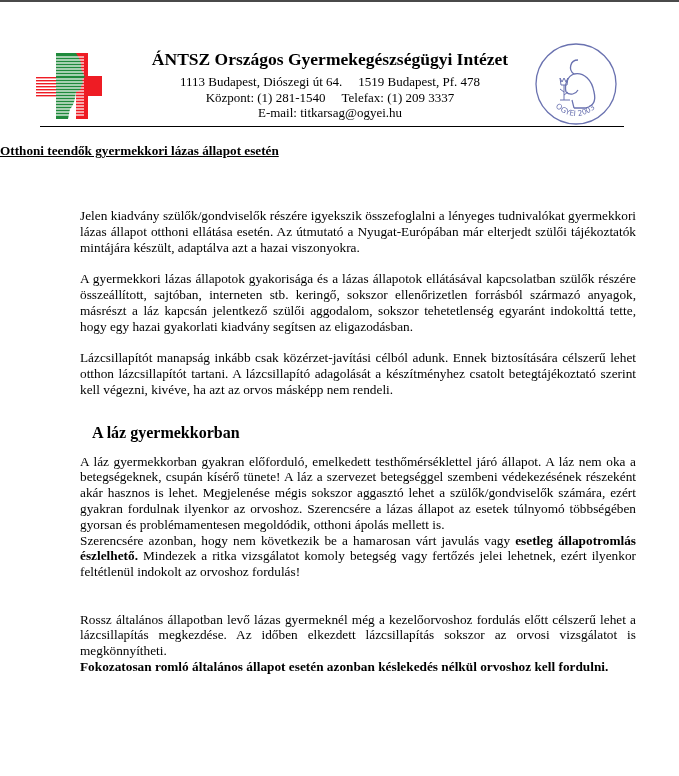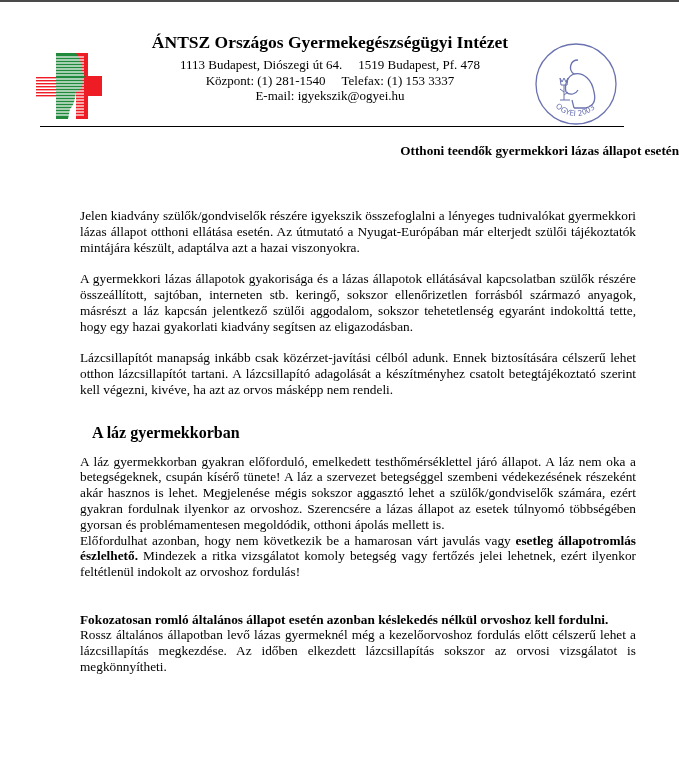--- a/index.html
+++ b/index.html
@@ -4,26 +4,26 @@
 <style>
   html, body { margin: 0; padding: 0; }
   body {
     width: 679px; height: 776px; overflow: hidden; background: #ffffff;
     font-family: "Liberation Serif", "DejaVu Serif", serif; color: #000;
     position: relative;
   }
   .topbar { position: absolute; left: 0; top: 0; width: 679px; height: 2px; background: #4a4a4a; }
   .logo-left { position: absolute; left: 36px; top: 53px; width: 66px; height: 66px; }
   .logo-right { position: absolute; left: 534px; top: 42px; width: 84px; height: 84px; }
-  .letterhead { position: absolute; left: 140px; top: 31px; width: 380px; text-align: center; }
+  .letterhead { position: absolute; left: 140px; top: 48px; width: 380px; text-align: center; }
   .org-name { font-size: 17.5px; font-weight: bold; margin: 0; line-height: 22px; }
   .addr { font-size: 13px; line-height: 15.5px; margin: 0; }
   .addr .gap { display: inline-block; width: 16px; }
   .rule { position: absolute; left: 40px; top: 126px; width: 584px; height: 1px; background: #000; }
-  .doc-title { position: absolute; left: 0; top: 143px; width: 679px; text-align: right; font-weight: bold; font-size: 13.2px; line-height: 16px; }
+  .doc-title { position: absolute; left: 0; top: 143px; width: 679px; text-align: left; font-weight: bold; font-size: 13.2px; line-height: 16px; text-decoration: underline; }
   .content { position: absolute; left: 80px; top: 208px; width: 556px; font-size: 13.3px; line-height: 15.8px; }
   .content p { margin: 0; text-align: justify; }
   .content .spacer { height: 15.8px; }
   .h-bevezetes { font-size: 15px; font-weight: bold; margin: 0; line-height: 16px; }
   .h-laz { font-size: 16px; font-weight: bold; margin: 12px; line-height: 18px; }
   b { font-weight: bold; }
 </style>
 </head>
 <body>
 
@@ -83,23 +83,23 @@
       <rect x="20" y="61.4" width="28" height="1.2"></rect>
   </g>
 </svg>
 
 <div class="letterhead">
   <p class="org-name">ÁNTSZ Országos Gyermekegészségügyi Intézet</p>
   <p class="addr" style="margin-top:4px;">
     <span>1113 Budapest, Diószegi út 64.</span><span class="gap"></span><span>1519 Budapest, Pf. 478</span>
   </p>
   <p class="addr">
-    <span>Központ: (1) 281-1540</span><span class="gap"></span><span>Telefax: (1) 153 3337</span>
+    <span>Központ: (1) 281-1540</span><span class="gap"></span><span>Telefax: (1) 209 3337</span>
   </p>
-  <p class="addr">E-mail: igyekszik@ogyei.hu</p>
+  <p class="addr">E-mail: titkarsag@ogyei.hu</p>
 </div>
 
 <svg class="logo-right" viewBox="0 0 84 84">
   <circle cx="42" cy="42" r="40" fill="none" stroke="#6a72b0" stroke-width="1.3"></circle>
   <path d="M44 18 C36 18 34 28 40 32 C34 34 30 42 32 50 M40 32 C50 30 58 38 60 50 C62 58 60 64 52 66 L40 66" fill="none" stroke="#6a72b0" stroke-width="1.3"></path>
   <path d="M32 50 C36 54 42 52 44 48 M38 58 L40 66" fill="none" stroke="#6a72b0" stroke-width="1.2"></path>
   <path d="M26 36 L28 40 L30 36 L32 40 L34 36 L33 43 L27 43 Z" fill="none" stroke="#6a72b0" stroke-width="1"></path>
   <path d="M30 43 L30 58 M30 50 L26 47 M30 53 L34 50 M26 58 L36 58" fill="none" stroke="#6a72b0" stroke-width="1"></path>
   <path id="sealArc" d="M18 62 Q42 86 66 62" fill="none"></path>
   <text font-size="7.5" fill="#6a72b0" font-family="DejaVu Sans, sans-serif"><textPath href="#sealArc" startOffset="8%">OGYEI 2003</textPath></text>
@@ -113,18 +113,18 @@
 
 <div class="content">
   <p>Jelen kiadvány szülők/gondviselők részére igyekszik összefoglalni a lényeges tudnivalókat gyermekkori lázas állapot otthoni ellátása esetén. Az útmutató a Nyugat-Európában már elterjedt szülői tájékoztatók mintájára készült, adaptálva azt a hazai viszonyokra.</p>
   <div class="spacer"></div>
   <p>A gyermekkori lázas állapotok gyakorisága és a lázas állapotok ellátásával kapcsolatban szülők részére összeállított, sajtóban, interneten stb. keringő, sokszor ellenőrizetlen forrásból származó anyagok, másrészt a láz kapcsán jelentkező szülői aggodalom, sokszor tehetetlenség egyaránt indokolttá tette, hogy egy hazai gyakorlati kiadvány segítsen az eligazodásban.</p>
   <div class="spacer"></div>
   <p>Lázcsillapítót manapság inkább csak közérzet-javítási célból adunk. Ennek biztosítására célszerű lehet otthon lázcsillapítót tartani. A lázcsillapító adagolását a készítményhez csatolt betegtájékoztató szerint kell végezni, kivéve, ha azt az orvos másképp nem rendeli.</p>
   <div style="height:14px;"></div>
   <h2 class="h-laz">A láz gyermekkorban</h2>
   <p>A láz gyermekkorban gyakran előforduló, emelkedett testhőmérséklettel járó állapot. A láz nem oka a betegségeknek, csupán kísérő tünete! A láz a szervezet betegséggel szembeni védekezésének részeként akár hasznos is lehet. Megjelenése mégis sokszor aggasztó lehet a szülők/gondviselők számára, ezért gyakran fordulnak ilyenkor az orvoshoz.  Szerencsére a lázas állapot az esetek túlnyomó többségében gyorsan és problémamentesen megoldódik, otthoni ápolás mellett is.</p>
-  <p><span>Előfordulhat azonban, hogy nem következik be a hamarosan várt javulás vagy </span><b>esetleg állapotromlás észlelhető.</b><span> Mindezek a ritka vizsgálatot komoly betegség vagy fertőzés jelei lehetnek, ezért ilyenkor feltétlenül indokolt az orvoshoz fordulás!</span></p>
+  <p><span>Szerencsére azonban, hogy nem következik be a hamarosan várt javulás vagy </span><b>esetleg állapotromlás észlelhető.</b><span> Mindezek a ritka vizsgálatot komoly betegség vagy fertőzés jelei lehetnek, ezért ilyenkor feltétlenül indokolt az orvoshoz fordulás!</span></p>
   <div class="spacer"></div>
   <div class="spacer"></div>
+  <p>Rossz általános állapotban levő lázas gyermeknél még a kezelőorvoshoz fordulás előtt célszerű lehet a lázcsillapítás megkezdése. Az időben elkezdett lázcsillapítás sokszor az orvosi vizsgálatot is megkönnyítheti.</p>
   <p><b>Fokozatosan romló általános állapot esetén azonban késlekedés nélkül orvoshoz kell fordulni.</b></p>
-  <p>Rossz általános állapotban levő lázas gyermeknél még a kezelőorvoshoz fordulás előtt célszerű lehet a lázcsillapítás megkezdése. Az időben elkezdett lázcsillapítás sokszor az orvosi vizsgálatot is megkönnyítheti.</p>
 </div>
 
 </body></html>

